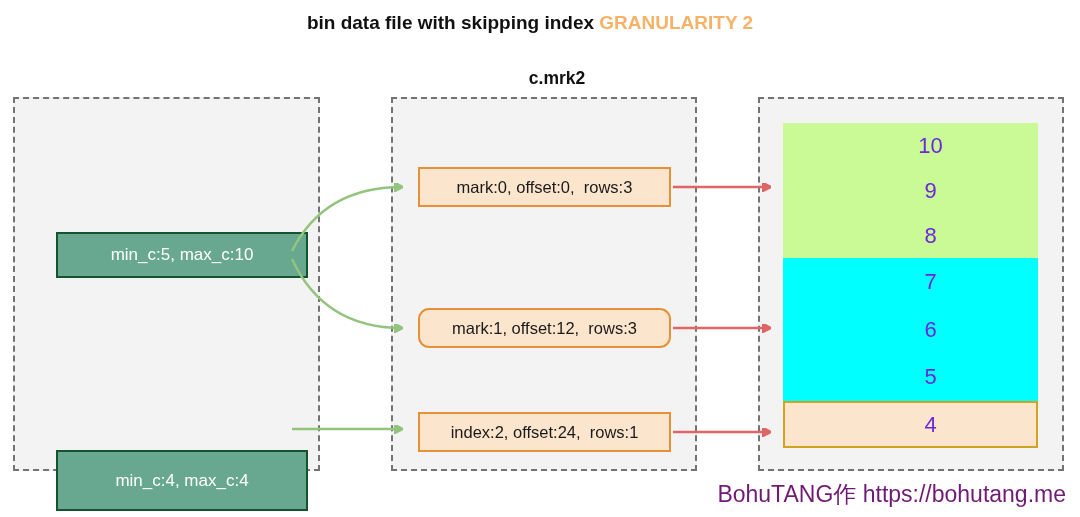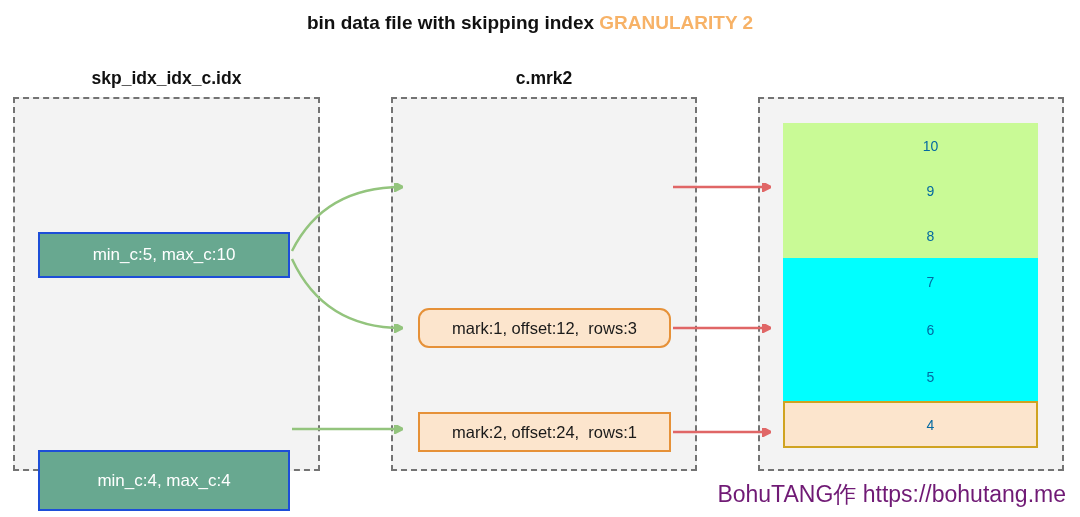--- a/index.html
+++ b/index.html
@@ -36,29 +36,29 @@
     position: absolute;
     top: 97px;
     height: 374px;
     background: #f3f3f3;
     border: 2px dashed #737373;
   }
   .panel-idx { left: 13px;  width: 307px; }
   .panel-mrk { left: 391px; width: 306px; }
   .panel-bin { left: 758px; width: 306px; }
   .hdr-idx { left: 13px;  width: 307px; }
-  .hdr-mrk { left: 391px; width: 306px; }
+  .hdr-mrk { left: 404px; width: 306px; }
   .hdr-bin { left: 758px; width: 306px; }
 
   .idx-box {
     position: absolute;
-    left: 38px;
+    left: 56px;
     width: 252px;
     background: #68a890;
-    border: 2px solid #1d4ed8;
+    border: 2px solid #14532d;
     color: #ffffff;
     font-size: 17px;
     display: flex;
     align-items: center;
     justify-content: center;
     white-space: pre;
   }
   .idx-box-0 { top: 232px; height: 46px; }
   .idx-box-1 { top: 406px; height: 61px; margin-top: 44px; }
 
@@ -88,22 +88,22 @@
     flex-direction: column;
   }
   .bin-block-0 { top: 123px; height: 135px; }
   .bin-block-1 { top: 258px; height: 143px; }
   .bin-block-2 { top: 401px; height: 47px; border: 2px solid #d0a321; }
   .bin-row {
     flex: 1;
     display: flex;
     align-items: center;
     justify-content: center;
-    font-size: 14px;
-    color: #0369a1;
+    font-size: 22px;
+    color: #6d28d9;
     padding-left: 40px;
   }
 
   .arrows {
     position: absolute;
     left: 0; top: 0;
     width: 1080px; height: 517px;
     pointer-events: none;
   }
   .footer {
@@ -115,32 +115,32 @@
     white-space: pre;
   }
 </style>
 </head>
 <body>
 
 <div class="canvas">
 
   <div class="title"><span>bin data file with skipping index </span><span class="highlight">GRANULARITY 2</span></div>
 
-  <div class="col-header hdr-idx">skp_idx_idx_c.idx</div>
   <div class="col-header hdr-mrk">c.mrk2</div>
 
   <div class="panel panel-idx"></div>
   <div class="panel panel-mrk"></div>
   <div class="panel panel-bin"></div>
 
   <div class="idx-box idx-box-0">min_c:5, max_c:10</div>
   <div class="idx-box idx-box-1">min_c:4, max_c:4</div>
 
+  <div class="mrk-box mrk-box-0">mark:0, offset:0,  rows:3</div>
   <div class="mrk-box mrk-box-1">mark:1, offset:12,  rows:3</div>
-  <div class="mrk-box mrk-box-2">mark:2, offset:24,  rows:1</div>
+  <div class="mrk-box mrk-box-2">index:2, offset:24,  rows:1</div>
 
   <div class="bin-block bin-block-0" style="background-color: rgb(201, 250, 150);">
     <div class="bin-row">10</div>
     <div class="bin-row">9</div>
     <div class="bin-row">8</div>
   </div>
   <div class="bin-block bin-block-1" style="background-color: rgb(0, 255, 255);">
     <div class="bin-row">7</div>
     <div class="bin-row">6</div>
     <div class="bin-row">5</div>

